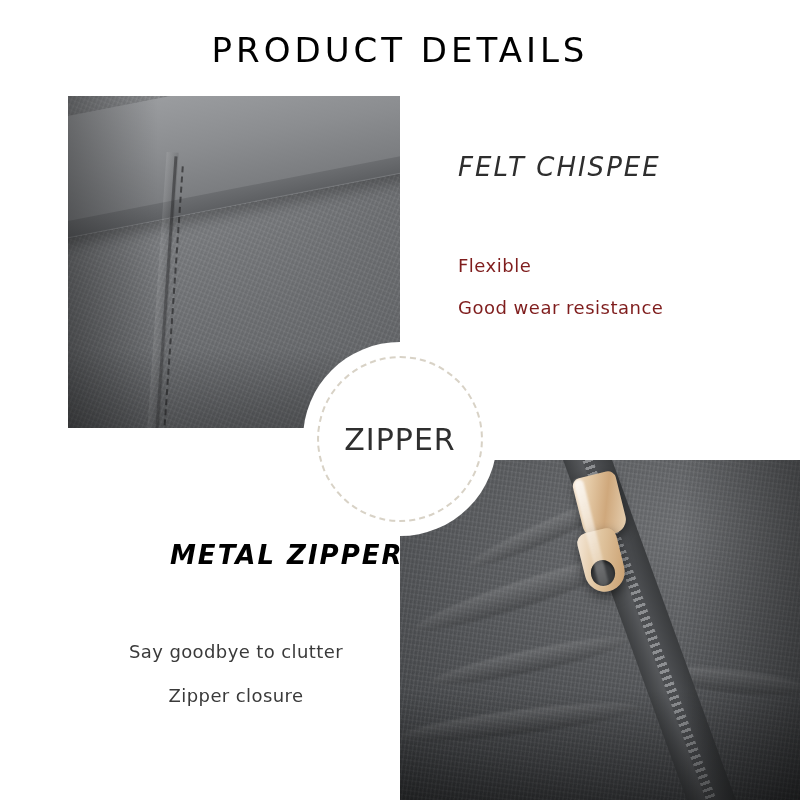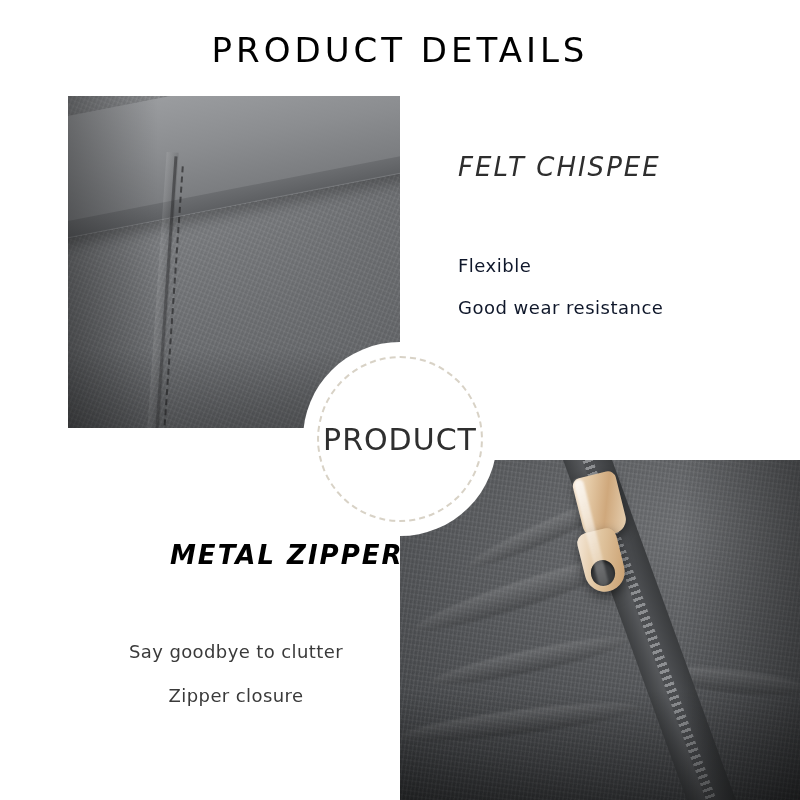--- a/index.html
+++ b/index.html
@@ -245,21 +245,21 @@
     font-size: 26px;
     letter-spacing: 2px;
     color: #2e2e2e;
   }
   .felt-list {
     position: absolute;
     left: 458px;
     top: 245px;
     font-family: "DejaVu Sans", sans-serif;
     font-size: 18px;
-    color: #0f172a;
+    color: #7f1d1d;
     line-height: 42px;
     letter-spacing: 0.5px;
   }
 
   .zip-heading {
     position: absolute;
     left: 170px;
     top: 540px;
     font-family: "DejaVu Sans", sans-serif;
     font-style: italic;
@@ -355,16 +355,16 @@
   </div>
 
   <div class="zip-heading">METAL ZIPPER</div>
   <div class="zip-list">
     <div>Say goodbye to clutter</div>
     <div>Zipper closure</div>
   </div>
 
   <div class="badge">
     <div class="badge-ring"></div>
-    <div class="badge-text">PRODUCT</div>
+    <div class="badge-text">ZIPPER</div>
   </div>
 
 </div>
 
 </body></html>

